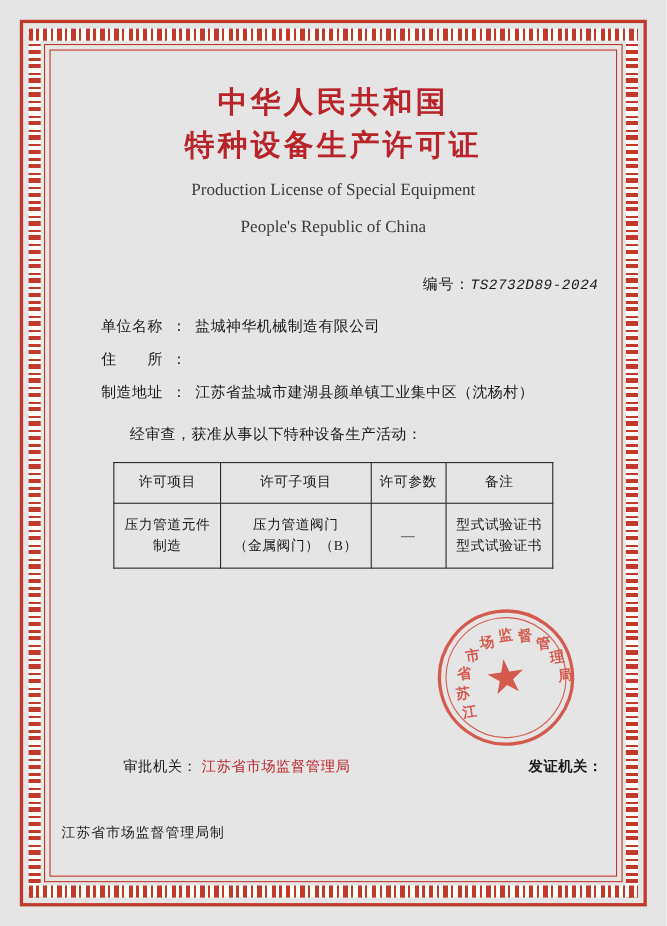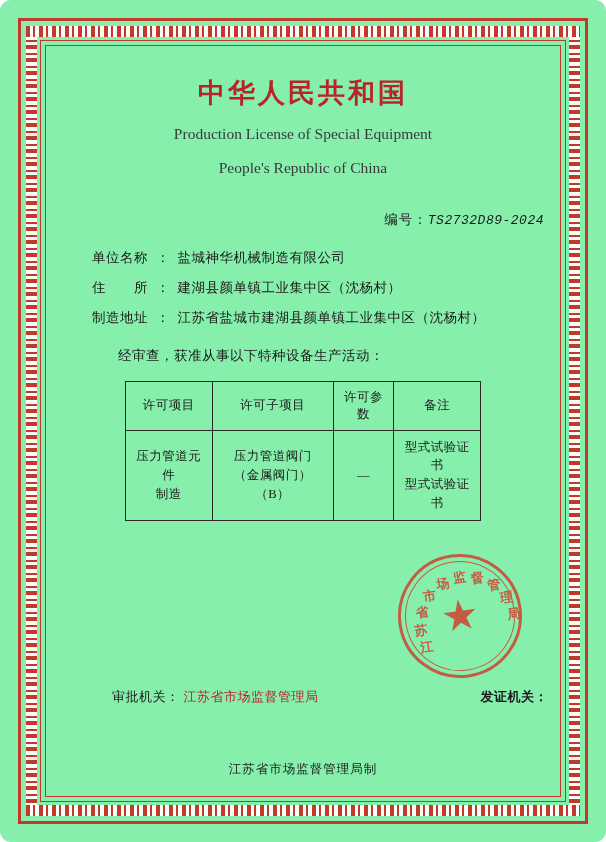--- a/index.html
+++ b/index.html
@@ -12,22 +12,21 @@
     background: #ffffff;
     font-family: "Liberation Serif", "DejaVu Serif", serif;
     color: #1a1a1a;
     overflow: hidden;
   }
   .certificate {
     position: relative;
     width: 606px;
     height: 842px;
     box-sizing: border-box;
-    background: #86efac;
-    border-radius: 11px;
+    background: #e5e5e5;
   }
   
   .border-outer {
     position: absolute;
     left: 18px;
     top: 18px;
     right: 18px;
     bottom: 18px;
     border: 3px solid #c0392b;
     box-sizing: border-box;
@@ -136,21 +135,21 @@
   .statement {
     margin-top: 20px;
     padding-left: 62px;
     font-size: 13.5px;
     letter-spacing: 0.5px;
   }
 
   table.license-table {
     margin: 16px auto 0 auto;
     border-collapse: collapse;
-    width: 356px;
+    width: 400px;
     font-size: 12.5px;
   }
   table.license-table th,
   table.license-table td {
     border: 1px solid #2a2a2a;
     text-align: center;
     vertical-align: middle;
     padding: 7px 4px;
     letter-spacing: 0.5px;
   }
@@ -234,59 +233,58 @@
     margin-right: 2px;
     white-space: nowrap;
     font-weight: bold;
   }
   .sig-dateval { letter-spacing: 0.5px; }
 
   .footer {
     position: absolute;
     left: 0;
     right: 0;
-    bottom: 8px;
-    text-align: center;
+    bottom: 20px;
     font-size: 12.5px;
     letter-spacing: 1px;
     color: #222;
   }
 </style>
 </head>
 <body>
 
 <div class="certificate">
 
   <div class="border-outer"></div>
   <div class="border-greek"></div>
   <div class="border-inner"></div>
   <div class="border-inner2"></div>
 
   <div class="content">
 
     <div class="title-block">
       <div class="title-cn">中华人民共和国</div>
+      <div class="title-cn">特种设备生产许可证</div>
       <div class="title-en">Production License of Special Equipment</div>
       <div class="title-en">People's Republic of China</div>
     </div>
 
     <div class="serial-row">
       <span class="serial-label">编号：</span><span class="serial-value">TS2732D89-2024</span>
     </div>
 
     <div class="fields">
       <div class="field-row">
         <span class="field-label">单位名称</span>
         <span class="field-sep">：</span>
         <span class="field-value">盐城神华机械制造有限公司</span>
       </div>
       <div class="field-row">
         <span class="field-label">住　　所</span>
         <span class="field-sep">：</span>
-        <span class="field-value">建湖县颜单镇工业集中区（沈杨村）</span>
       </div>
       <div class="field-row">
         <span class="field-label">制造地址</span>
         <span class="field-sep">：</span>
         <span class="field-value">江苏省盐城市建湖县颜单镇工业集中区（沈杨村）</span>
       </div>
     </div>
 
     <div class="statement">经审查，获准从事以下特种设备生产活动：</div>
 

